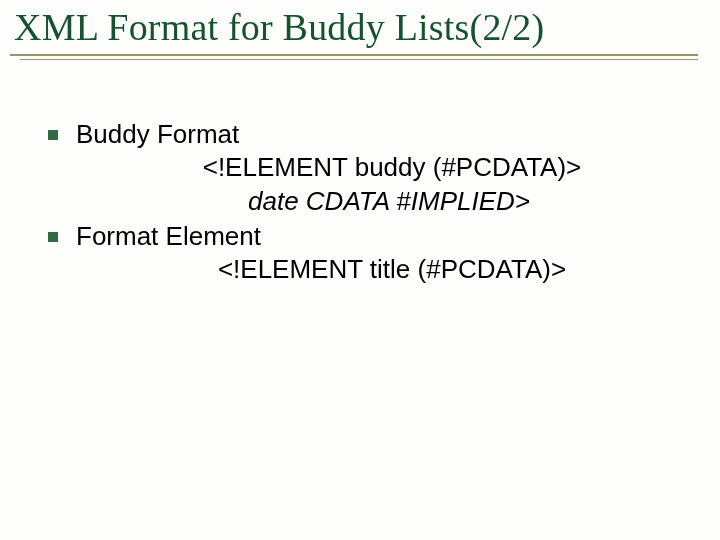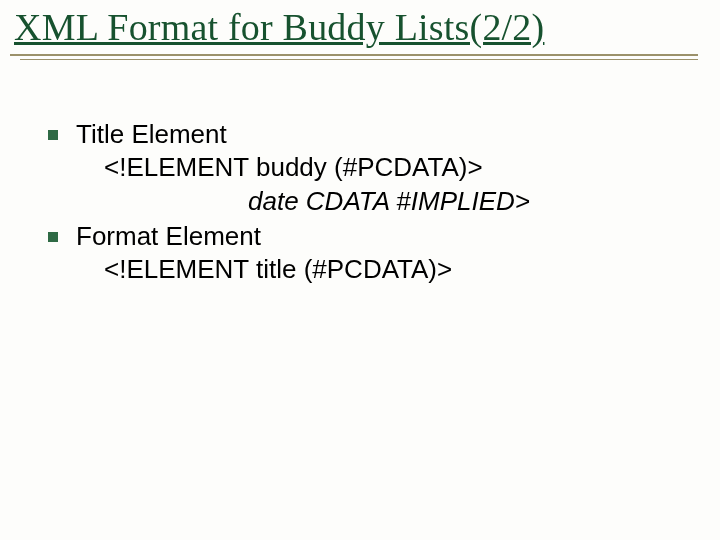--- a/index.html
+++ b/index.html
@@ -27,21 +27,20 @@
   }
   .title-region h1 {
     margin: 0;
     padding: 0 0 6px 4px;
     font-size: 38px;
     font-weight: 400;
     color: #17522f;
     letter-spacing: 0.2px;
     line-height: 1.05;
     font-family: "Times New Roman", Times, serif;
-    text-decoration: underline;
   }
   .title-rule-outer {
     border-top: 2px solid #9b916a;
   }
   .title-rule-inner {
     margin-top: 3px;
     margin-left: 10px;
     border-top: 1px solid #9b916a;
   }
   .body-region {
@@ -65,20 +64,21 @@
     background: #2f6a45;
     margin-top: 12px;
     margin-right: 18px;
     flex: 0 0 auto;
   }
   .item-body {
     flex: 1 1 auto;
   }
   .sub {
     padding-left: 28px;
+    text-align: center;
   }
   .sub2 {
     padding-left: 172px;
     font-style: italic;
   }
   .spacer {
     height: 2px;
   }
 </style>
 </head>
@@ -90,21 +90,21 @@
     <h1>XML Format for Buddy Lists(2/2)</h1>
     <div class="title-rule-outer"></div>
     <div class="title-rule-inner"></div>
   </div>
 
   <div class="body-region">
 
     <div class="item">
       <div class="bullet"></div>
       <div class="item-body">
-        <div>Title Element</div>
+        <div>Buddy Format</div>
         <div class="sub">&lt;!ELEMENT buddy (#PCDATA)&gt;</div>
         <div class="sub2">date CDATA #IMPLIED&gt;</div>
       </div>
     </div>
 
     <div class="spacer"></div>
 
     <div class="item">
       <div class="bullet"></div>
       <div class="item-body">

